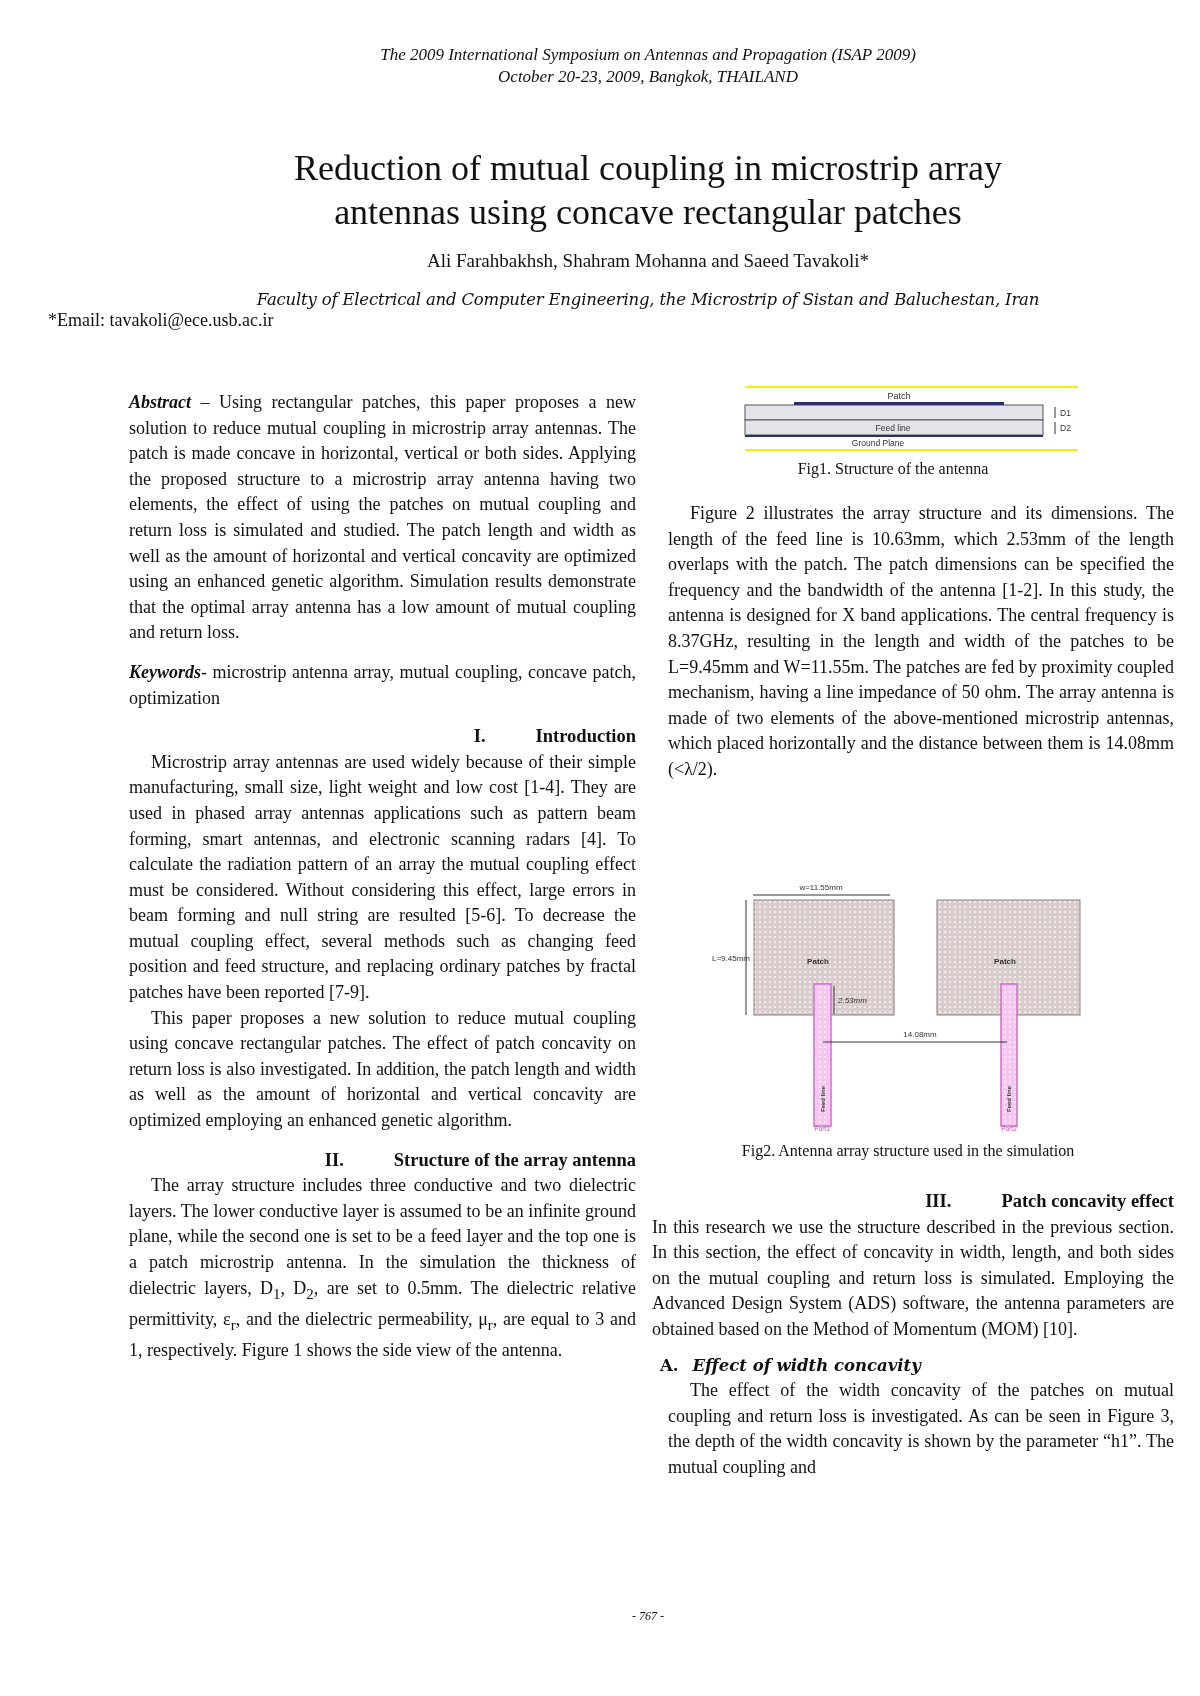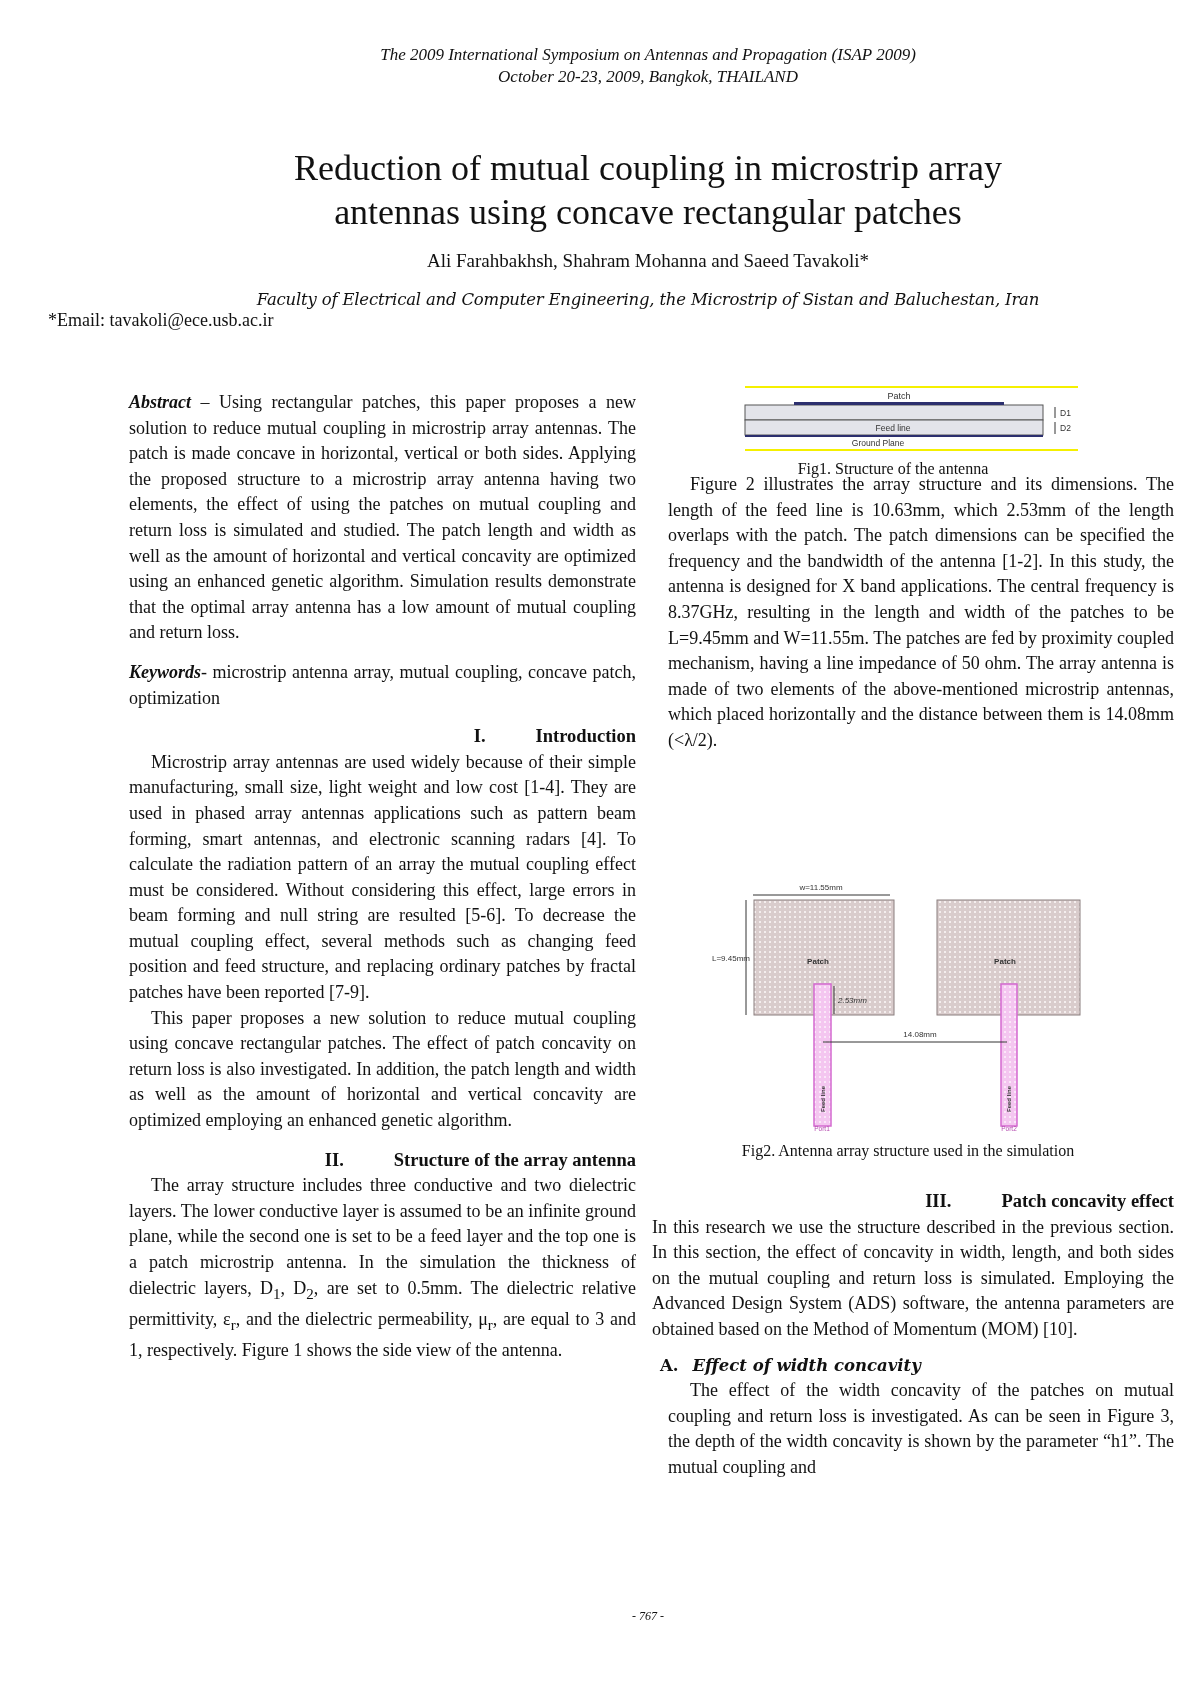--- a/index.html
+++ b/index.html
@@ -63,21 +63,21 @@
     <text x="150" y="49" font-size="8.5" text-anchor="middle" fill="#333">Feed line</text>
     <text x="135" y="64" font-size="8.5" text-anchor="middle" fill="#333">Ground Plane</text>
     <line x1="312" y1="25" x2="312" y2="36" stroke="#333" stroke-width="1"></line>
     <text x="317" y="34" font-size="8.5" fill="#333">D1</text>
     <line x1="312" y1="40" x2="312" y2="52" stroke="#333" stroke-width="1"></line>
     <text x="317" y="49" font-size="8.5" fill="#333">D2</text>
   </svg>
   <div class="caption" style="width:300px; margin-top:2px;">Fig1. Structure of the antenna</div>
 </div>
 
-<div class="abs col colR" style="top:472px;">
+<div class="abs col colR" style="top:501px;">
   <p class="p ind">Figure 2 illustrates the array structure and its dimensions. The length of the feed line is 10.63mm, which 2.53mm of the length overlaps with the patch. The patch dimensions can be specified the frequency and the bandwidth of the antenna [1-2]. In this study, the antenna is designed for X band applications. The central frequency is 8.37GHz, resulting in the length and width of the patches to be L=9.45mm and W=11.55m. The patches are fed by proximity coupled mechanism, having a line impedance of 50 ohm. The array antenna is made of two elements of the above-mentioned microstrip antennas, which placed horizontally and the distance between them is 14.08mm (&lt;λ/2).</p>
 </div>
 
 <div class="abs" style="left:660px; top:880px; width:400px; height:285px;">
   <svg width="400" height="252" viewBox="0 0 400 252">
     <defs>
       <pattern id="dots" width="5" height="5" patternUnits="userSpaceOnUse">
         <rect width="5" height="5" fill="#d9cccc"></rect>
         <rect x="1" y="1" width="2" height="2" fill="#f4eeee"></rect>
       </pattern>

